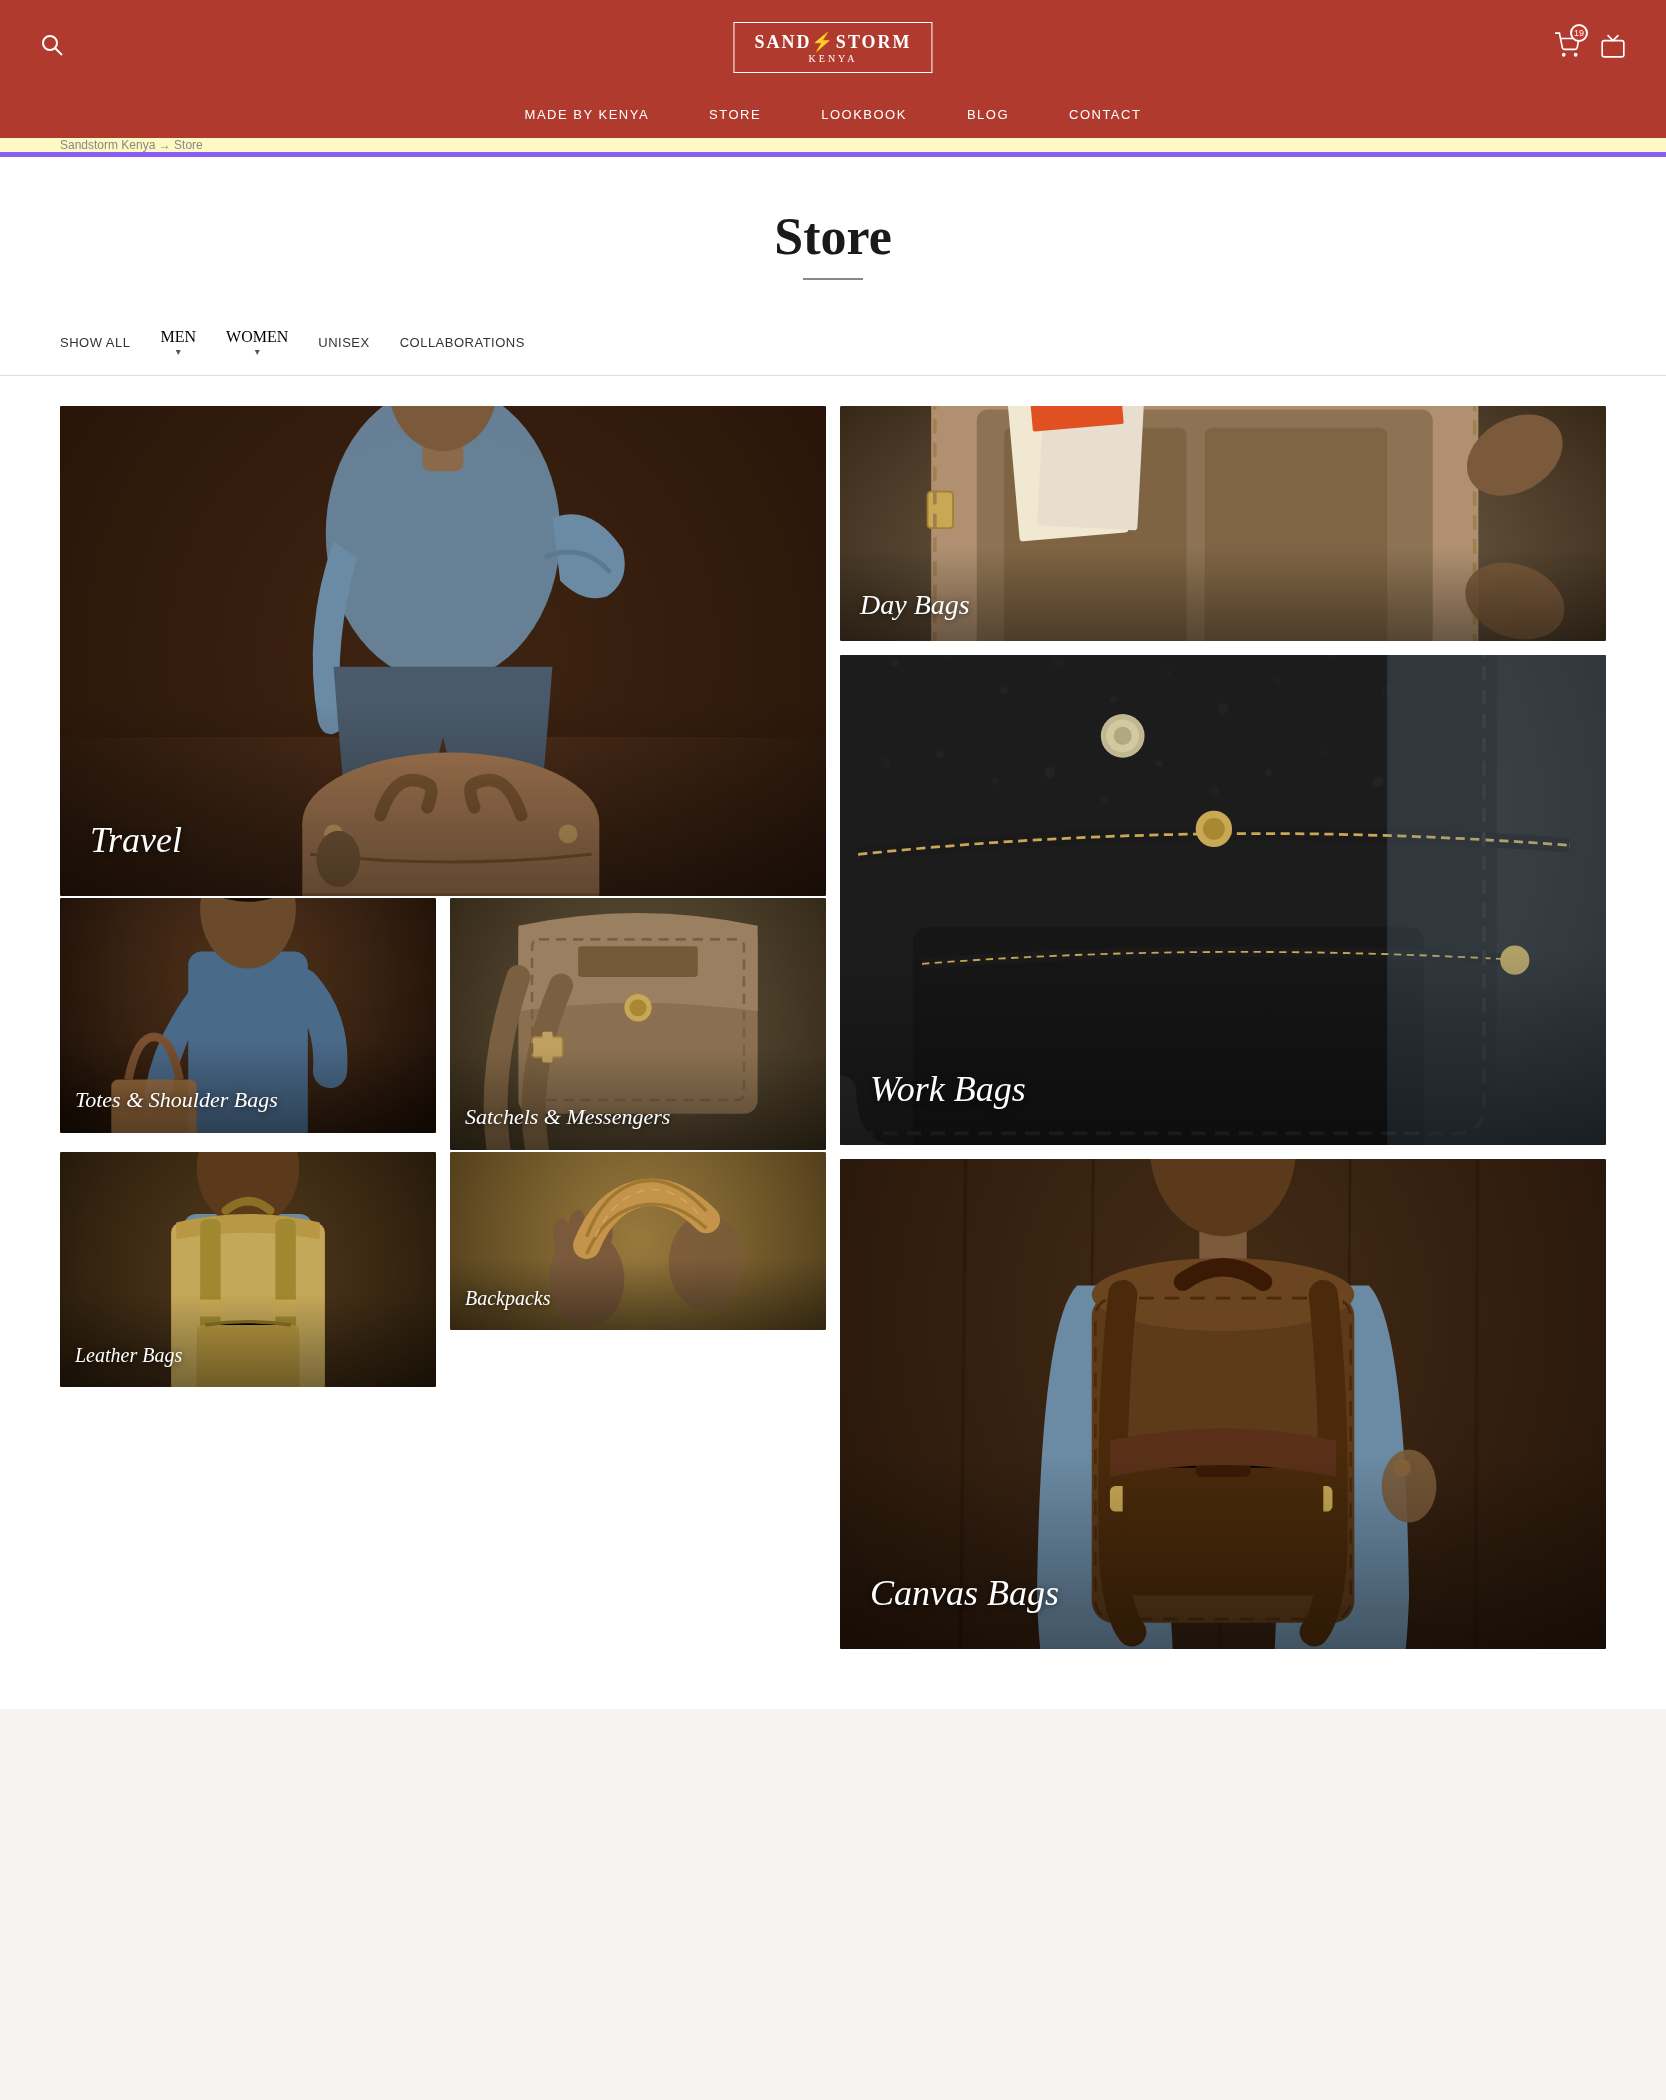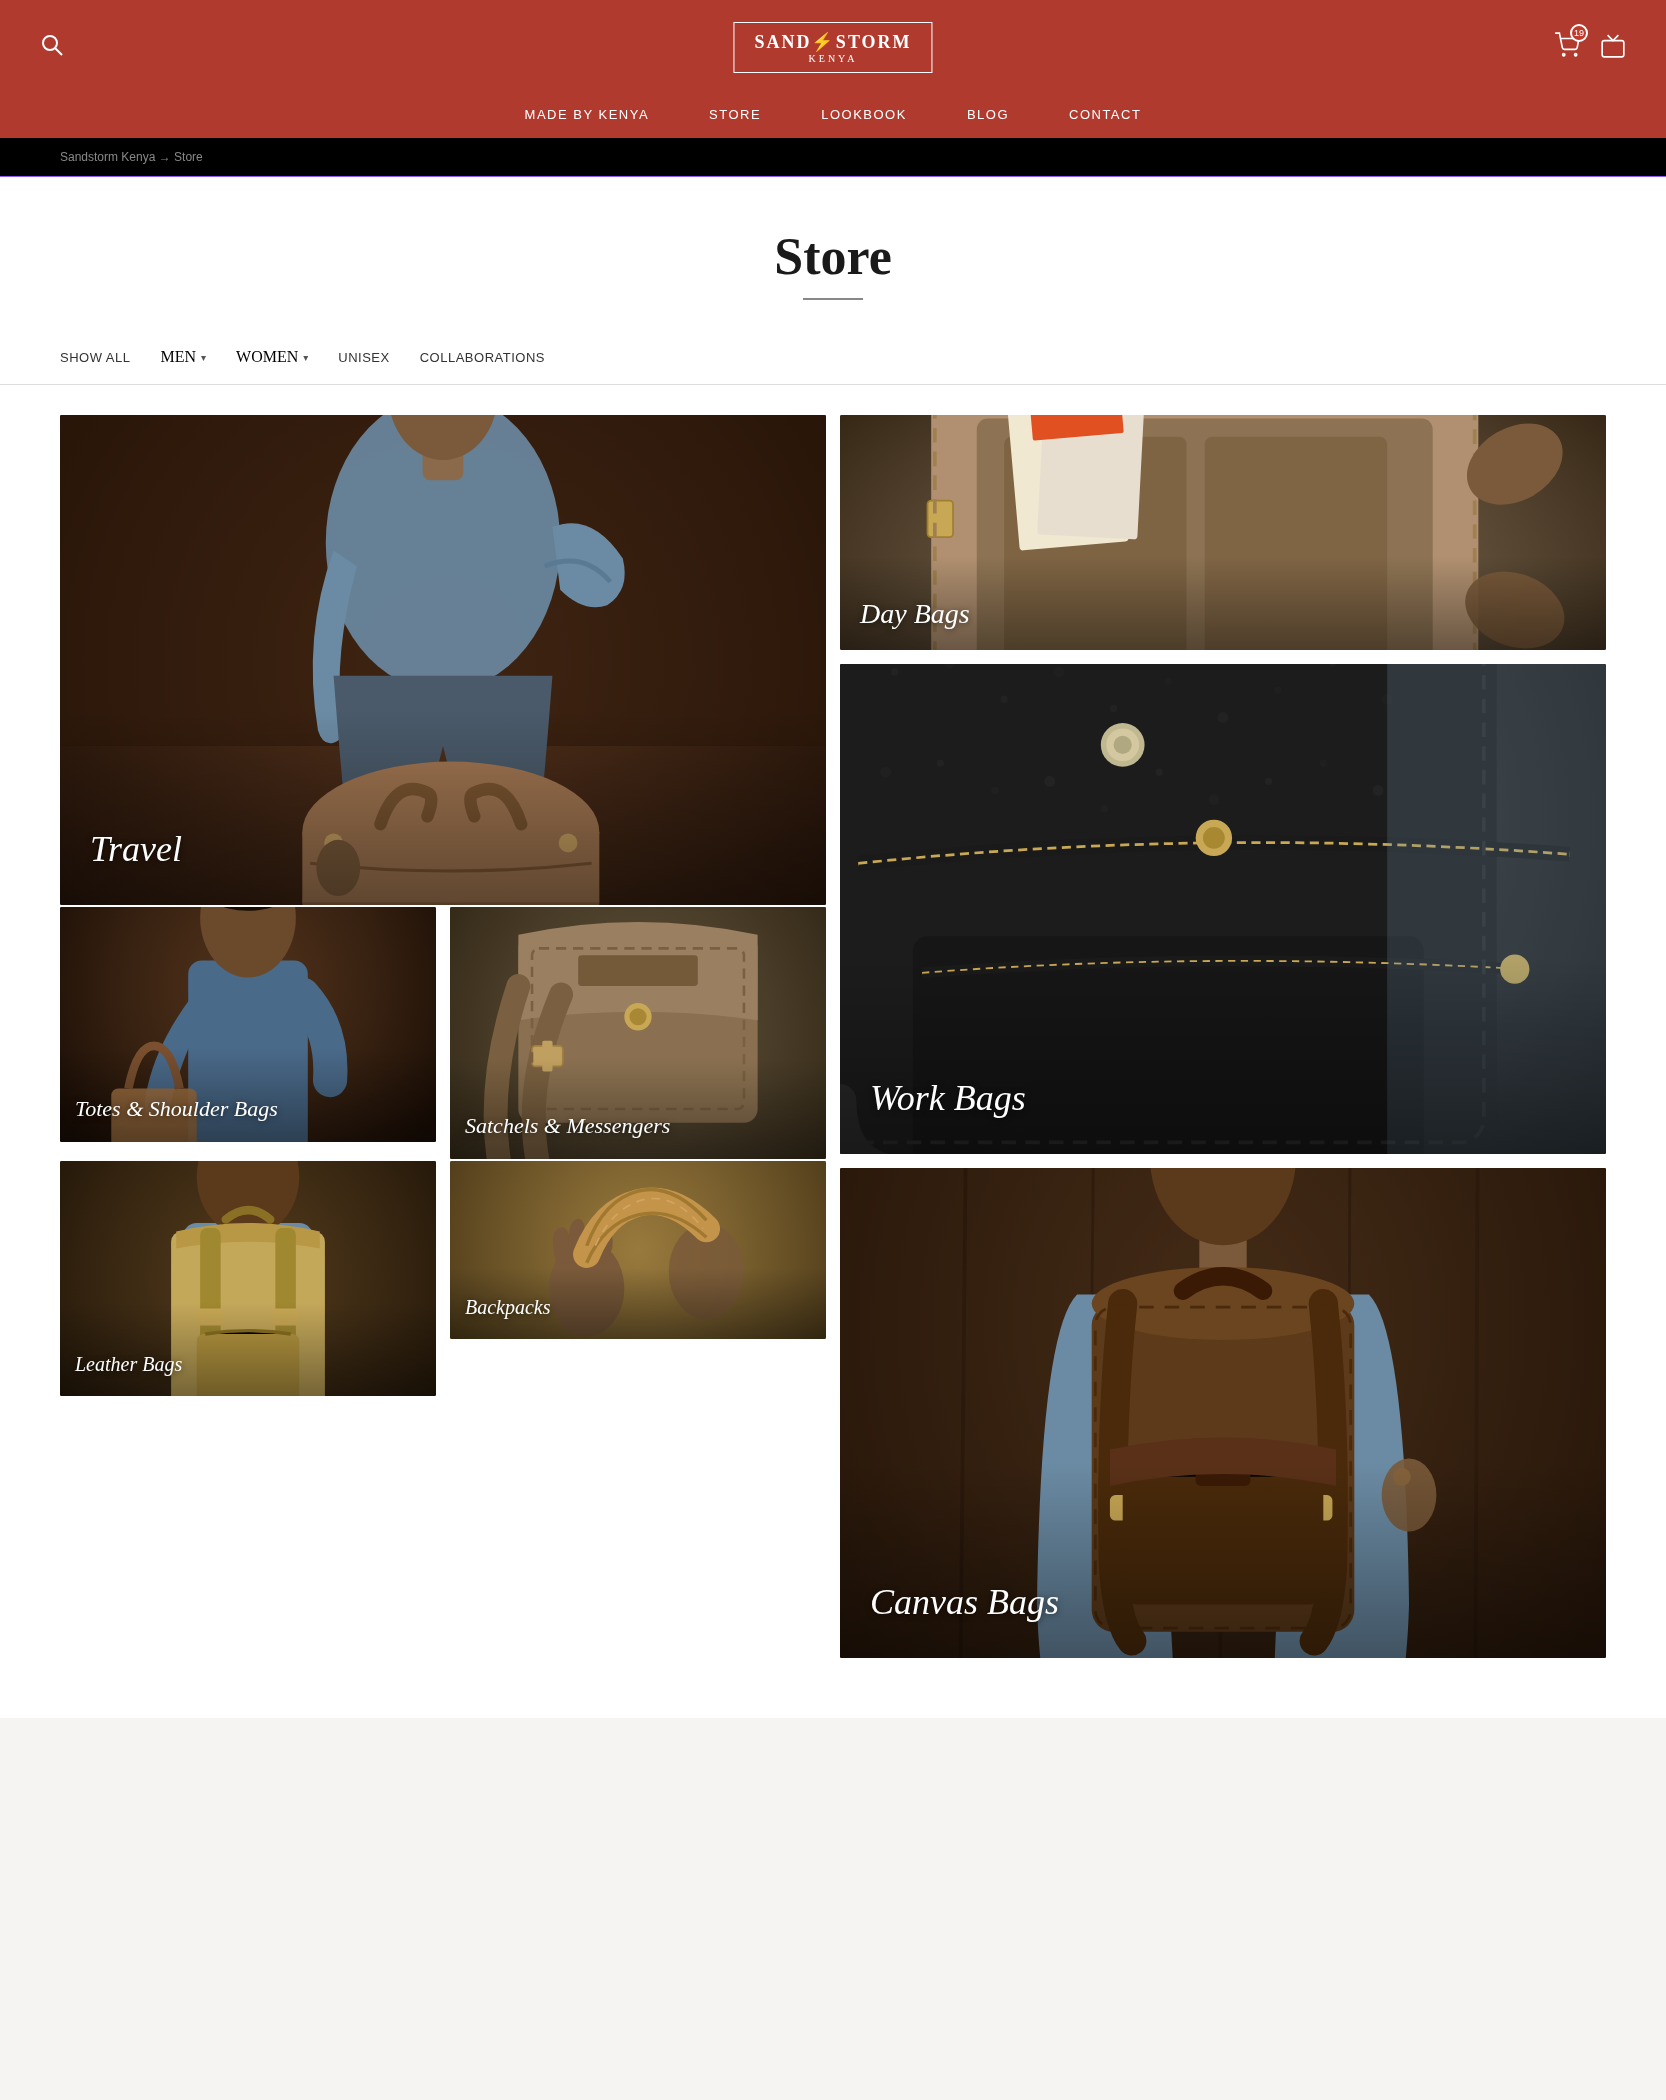--- a/index.html
+++ b/index.html
@@ -85,26 +85,26 @@
       color: white;
       text-decoration: none;
       font-family: Arial, sans-serif;
       font-size: 13px;
       letter-spacing: 1.5px;
       text-transform: uppercase;
     }
 
     
     .breadcrumb {
-      padding: 12px 60px;
-      background: #000000;
+      padding: 0 60px;
+      background: #fef9c3;
       font-size: 12px;
       color: #888;
       font-family: Arial, sans-serif;
-      border-bottom: 1px solid #8b5cf6;
+      border-bottom: 5px solid #8b5cf6;
     }
     .breadcrumb a { color: #888; text-decoration: none; }
     .breadcrumb span { color: #888; }
 
     
     .page-title-section {
       background: white;
       text-align: center;
       padding: 50px 20px 30px;
     }
@@ -135,22 +135,22 @@
       color: #333;
       text-decoration: none;
       font-family: Arial, sans-serif;
       font-size: 13px;
       letter-spacing: 0.5px;
       text-transform: uppercase;
     }
     .filter-bar .filter-dropdown {
       display: flex;
       align-items: center;
-      gap: 5px;
       cursor: pointer;
+      flex-direction: column;
     }
     .filter-bar .filter-dropdown .chevron {
       font-size: 10px;
       color: #555;
     }
 
     
     .main-content {
       padding: 30px 60px 60px;
       background: white;

